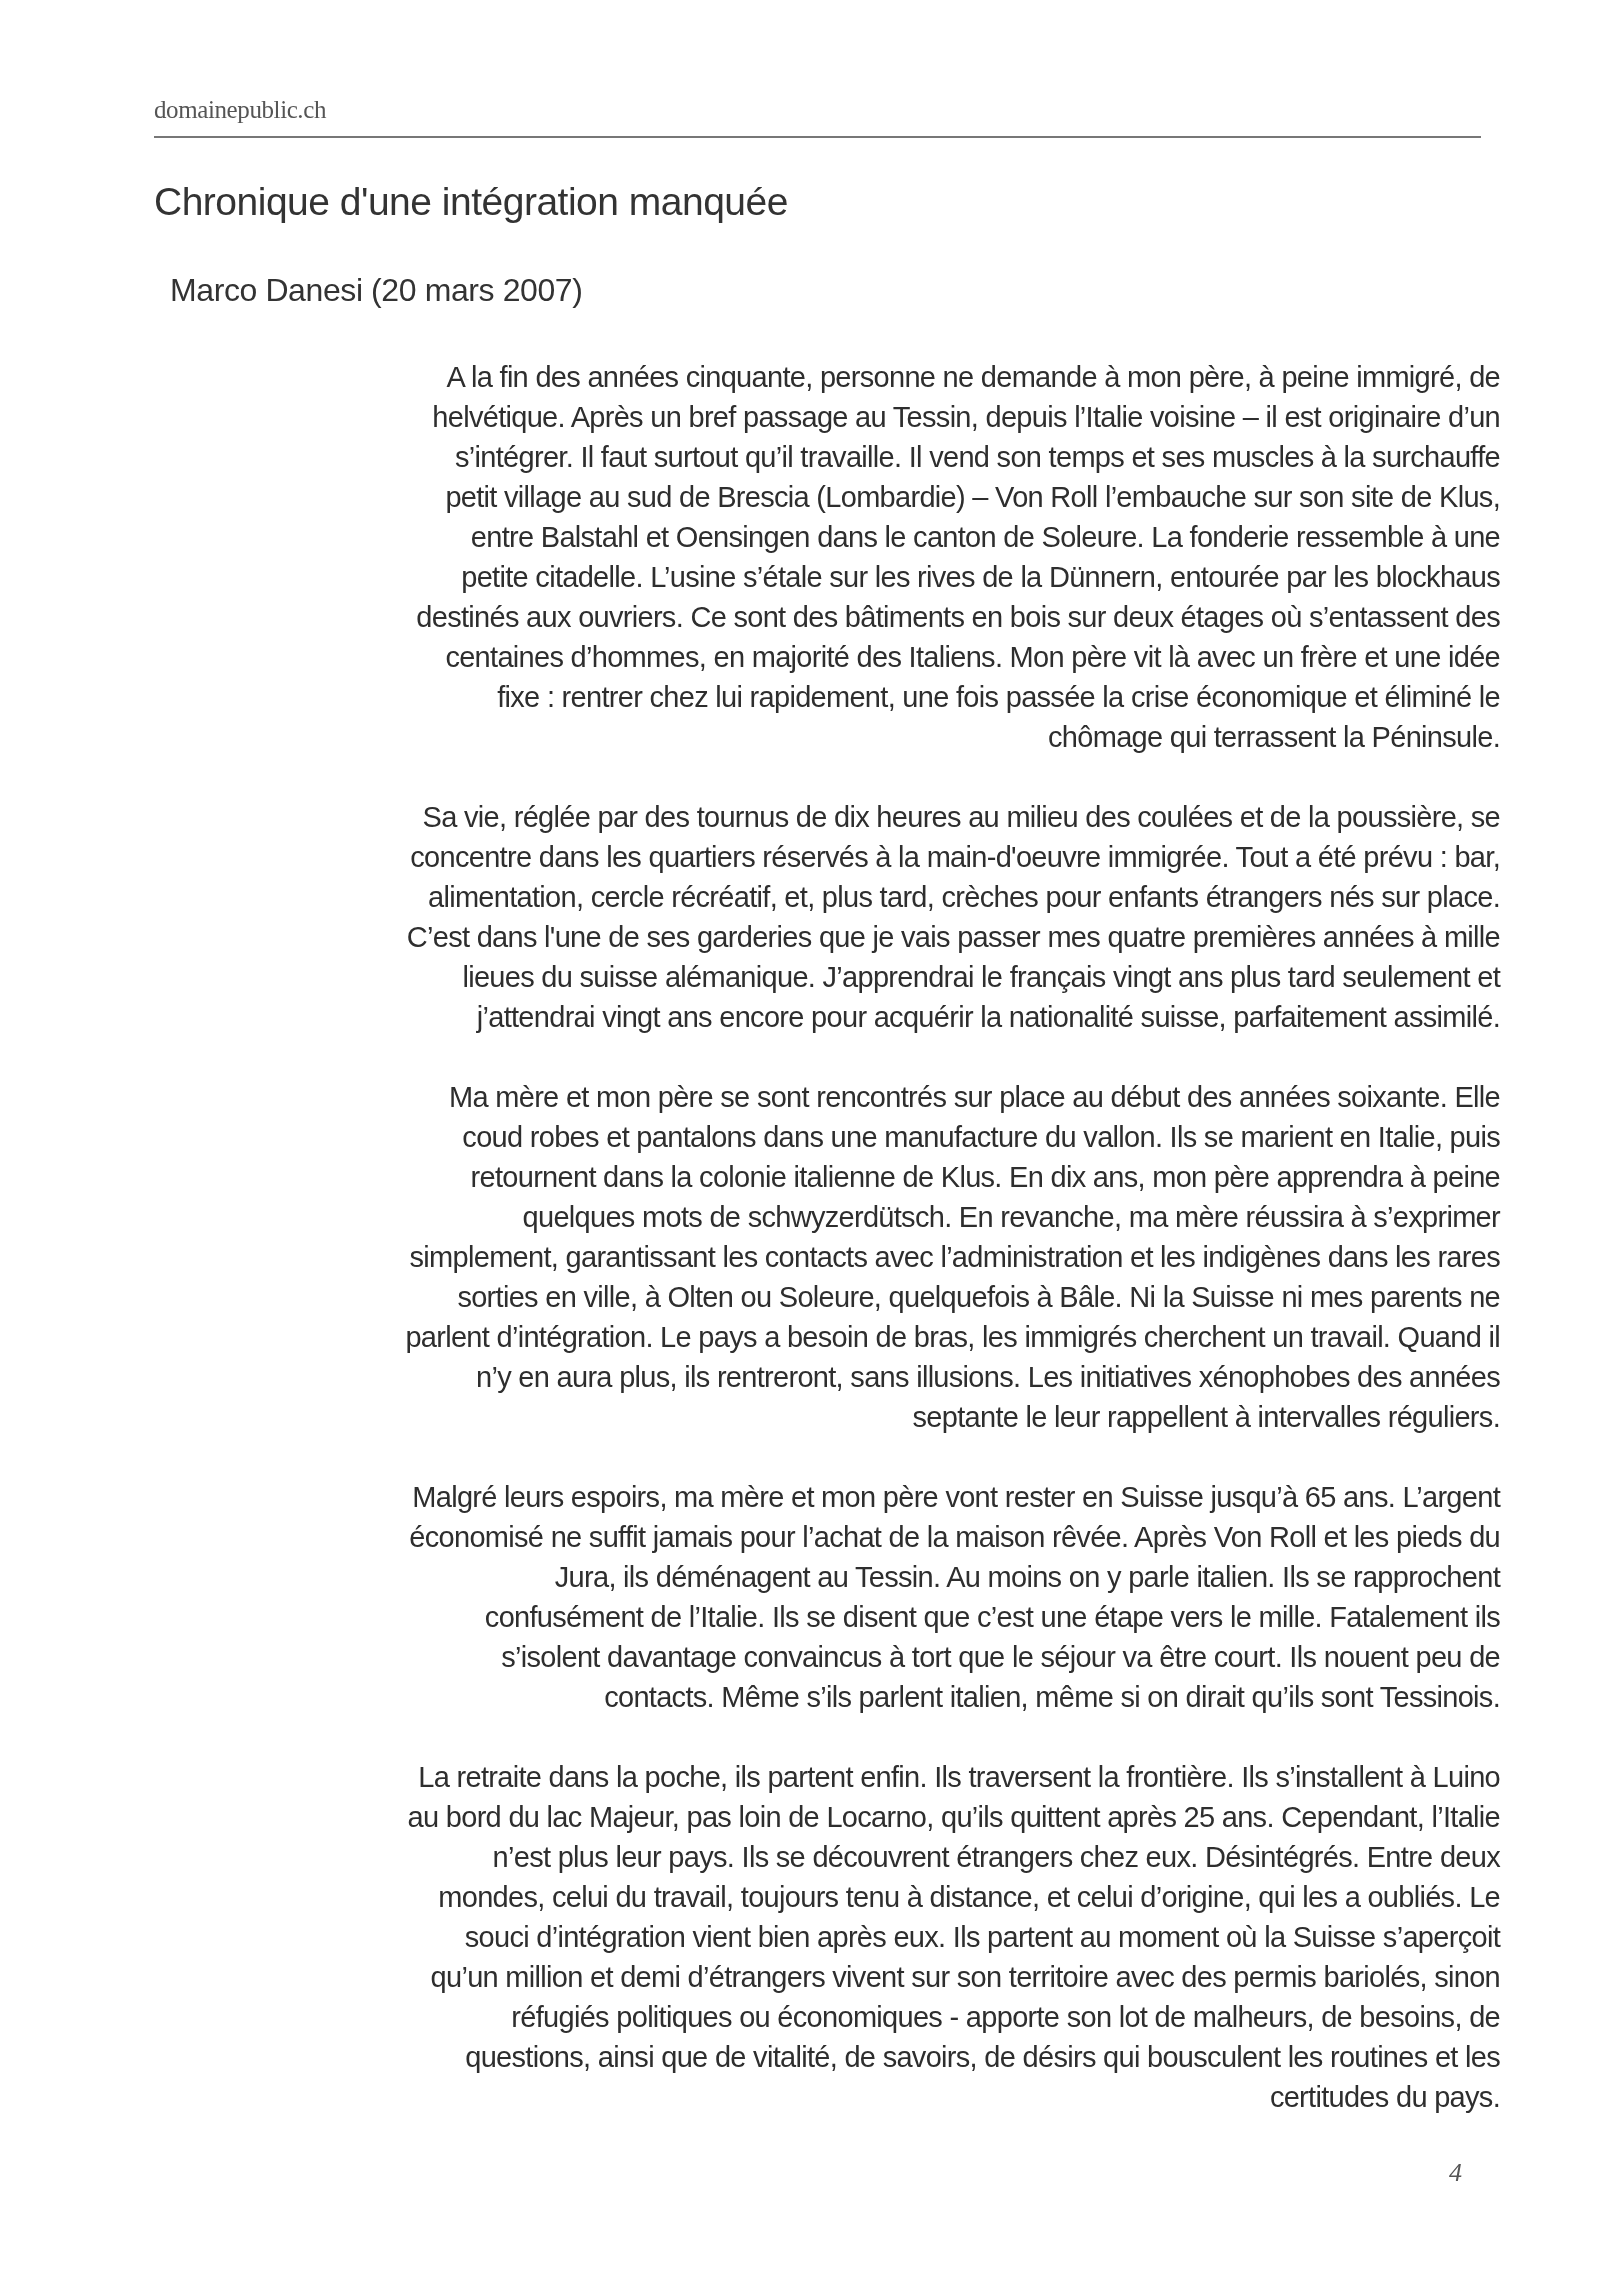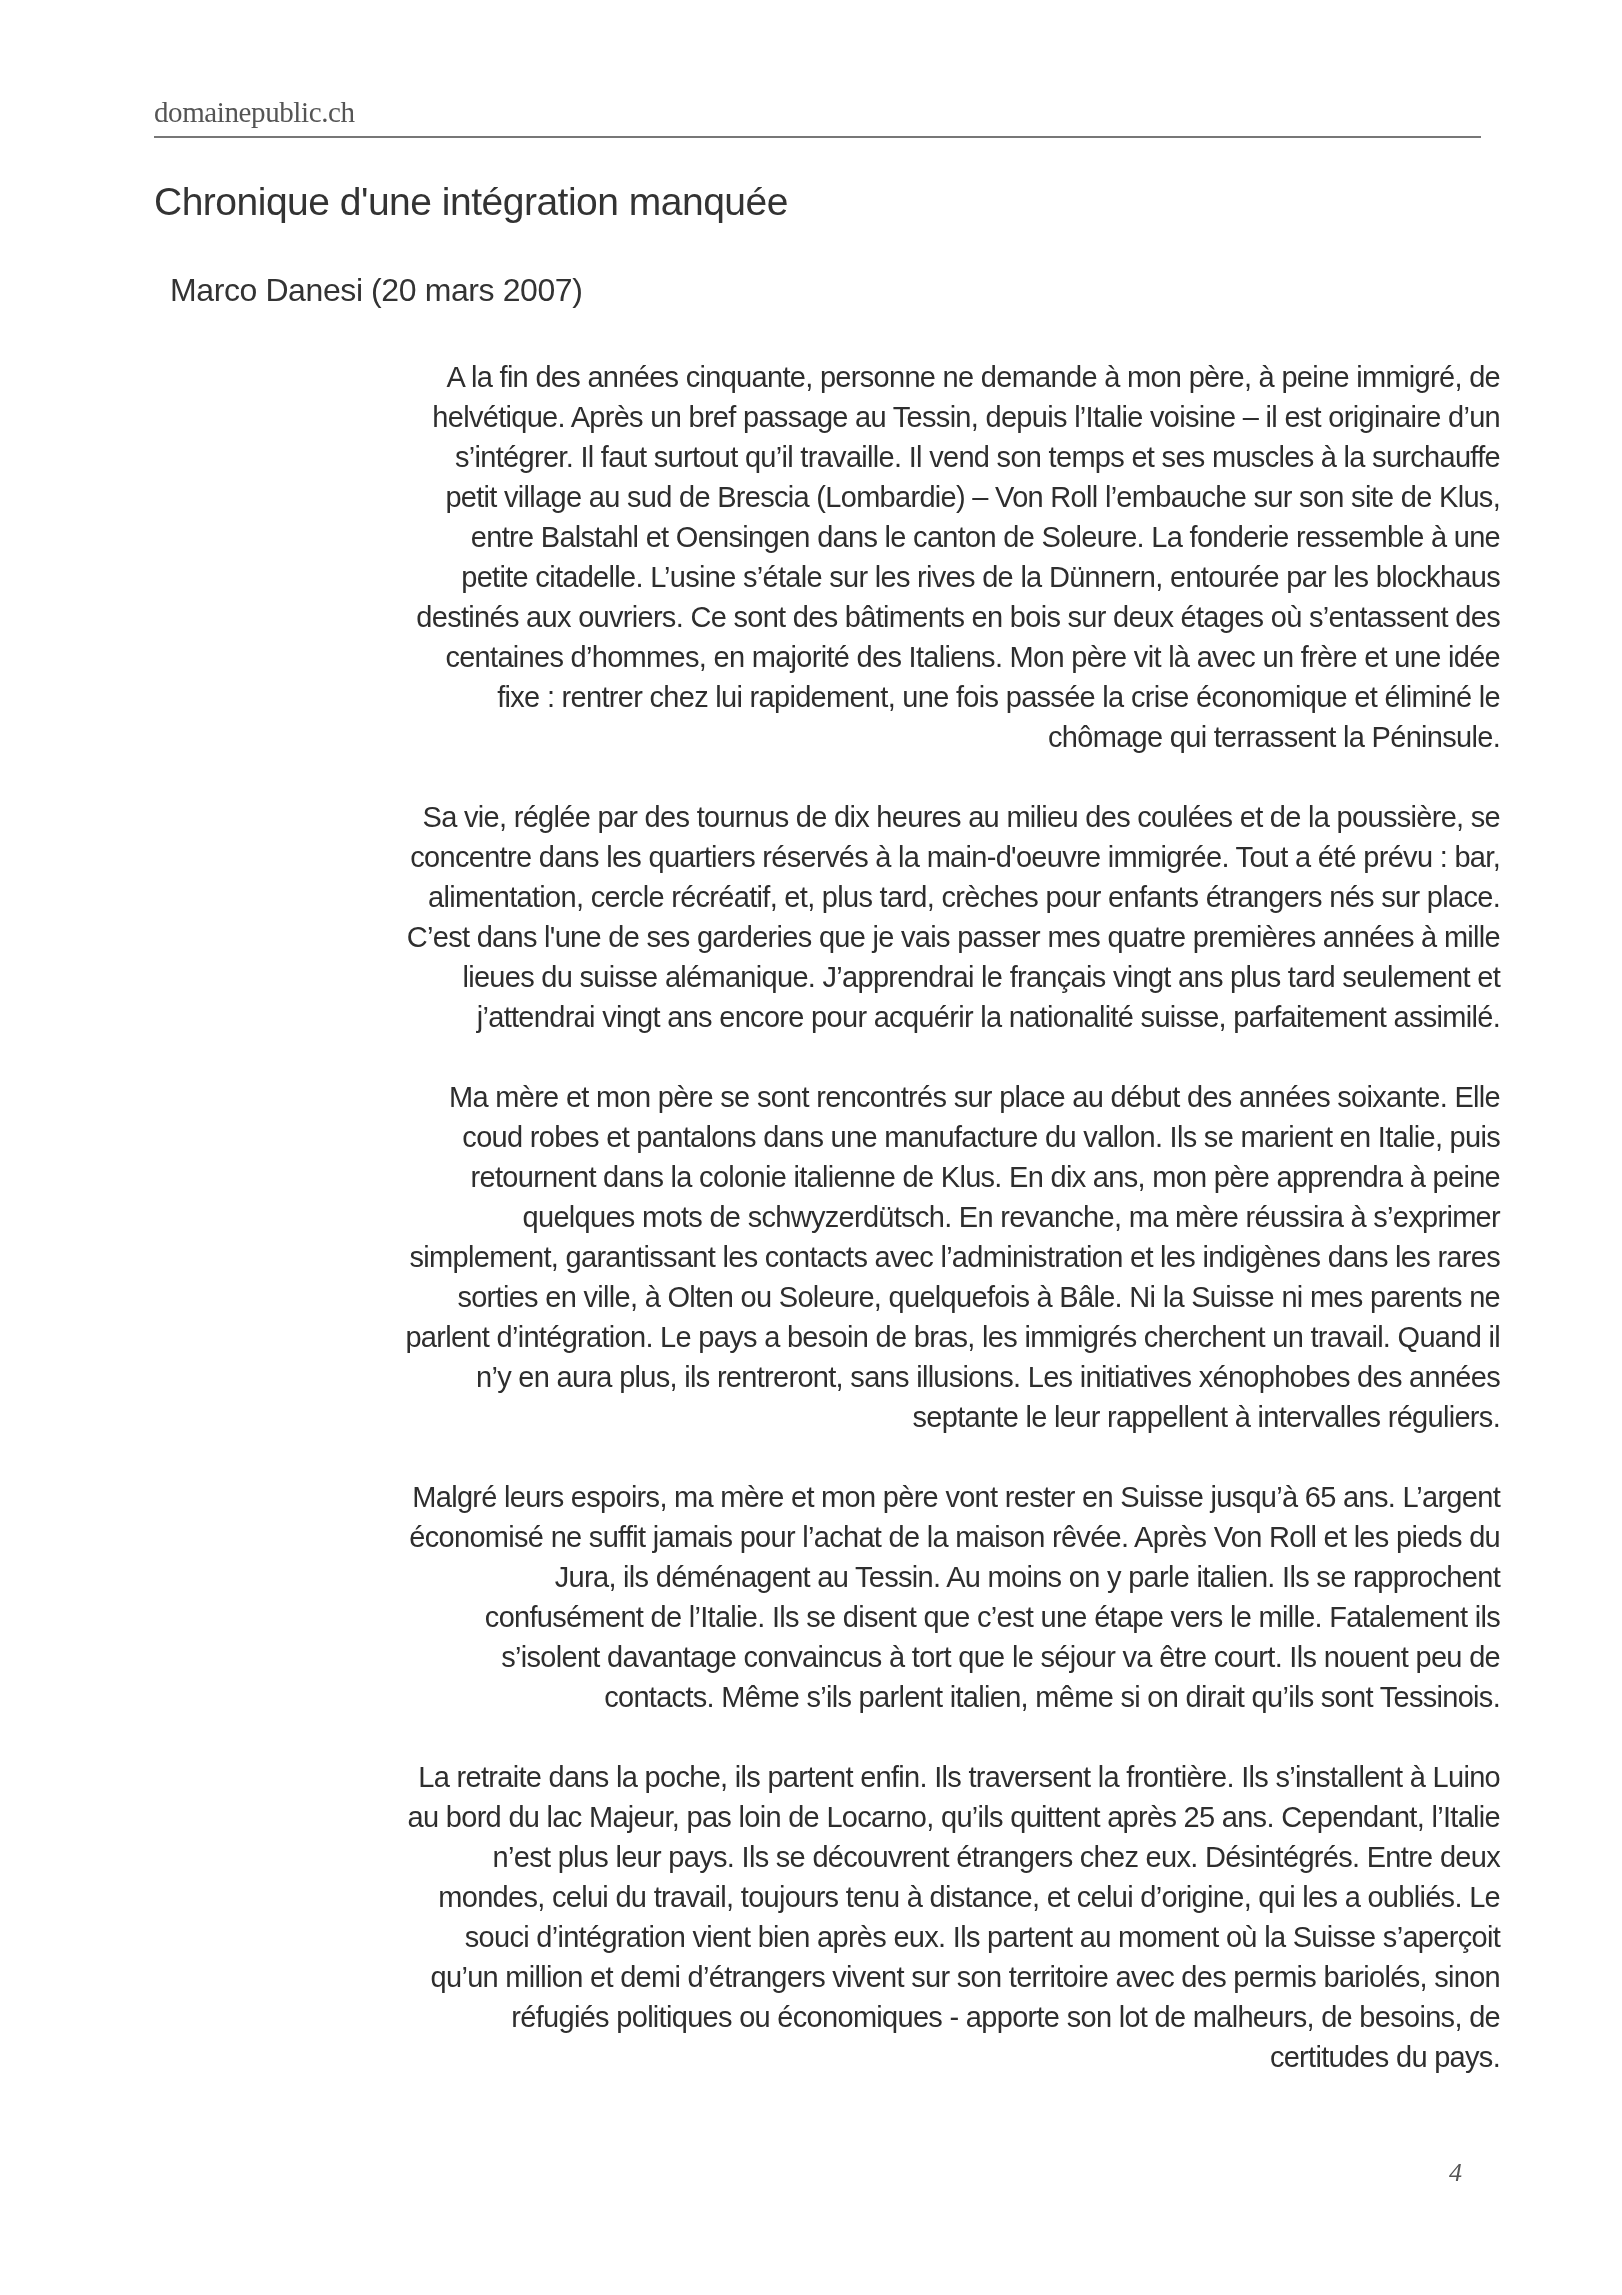--- a/index.html
+++ b/index.html
@@ -1,21 +1,21 @@
 <!DOCTYPE html>
 <html style="font-size:13px"><head>
 <meta charset="utf-8">
 <style>
   html, body { margin: 0; padding: 0; background: #ffffff; }
   body { width: 1622px; height: 2295px; position: relative; overflow: hidden; }
   .page { position: absolute; left: 0; top: 0; width: 1622px; height: 2295px; background: #fff; }
   .site {
     position: absolute; left: 154px; top: 96px;
     font-family: "Liberation Serif", "DejaVu Serif", serif;
-    font-size: 29px; color: #555; letter-spacing: -0.4px;
+    font-size: 25px; color: #555; letter-spacing: -0.4px;
   }
   .rule {
     position: absolute; left: 154px; top: 136px; width: 1327px; height: 2.4px;
     background: #777;
   }
   .title {
     position: absolute; left: 154px; top: 180px;
     font-family: "Liberation Sans", "DejaVu Sans", sans-serif;
     font-size: 39px; color: #333; letter-spacing: -0.5px; white-space: nowrap;
   }
@@ -88,19 +88,20 @@
         <span class="line">contacts. Même s’ils parlent italien, même si on dirait qu’ils sont Tessinois.</span>
       </div>
       <div class="para">
         <span class="line">La retraite dans la poche, ils partent enfin. Ils traversent la frontière. Ils s’installent à Luino</span>
         <span class="line">au bord du lac Majeur, pas loin de Locarno, qu’ils quittent après 25 ans. Cependant, l’Italie</span>
         <span class="line">n’est plus leur pays. Ils se découvrent étrangers chez eux. Désintégrés. Entre deux</span>
         <span class="line">mondes, celui du travail, toujours tenu à distance, et celui d’origine, qui les a oubliés. Le</span>
         <span class="line">souci d’intégration vient bien après eux. Ils partent au moment où la Suisse s’aperçoit</span>
         <span class="line">qu’un million et demi d’étrangers vivent sur son territoire avec des permis bariolés, sinon</span>
         <span class="line">réfugiés politiques ou économiques - apporte son lot de malheurs, de besoins, de</span>
+        <span class="line">questions, ainsi que de vitalité, de savoirs, de désirs qui bousculent les routines et les</span>
         <span class="line">certitudes du pays.</span>
       </div>
     </div>
 
   <div class="pagenum">4</div>
 </div>
 
 
 </body></html>

